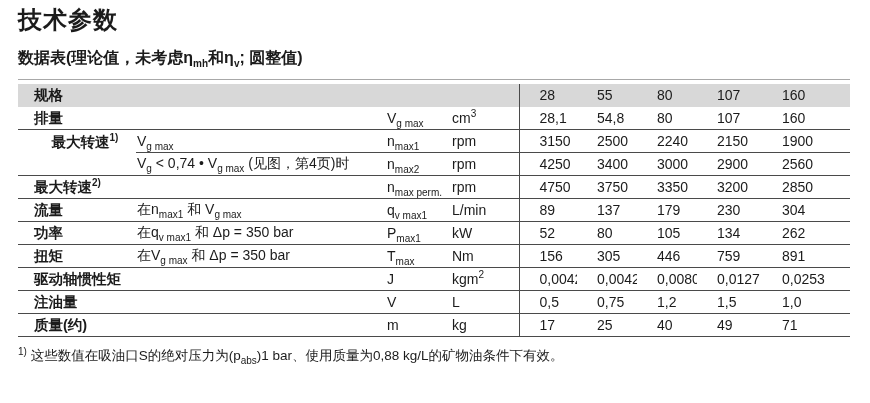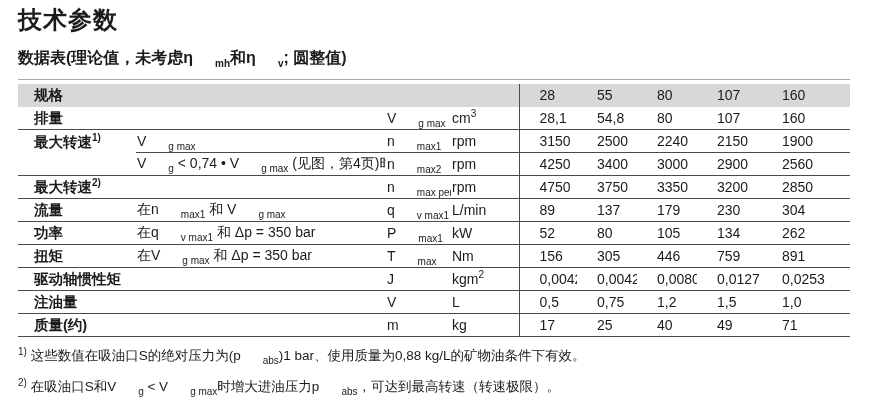--- a/index.html
+++ b/index.html
@@ -13,25 +13,25 @@
     font-family:"Liberation Sans","DejaVu Sans",sans-serif;
   }
   .title{font-size:24px;font-weight:bold;margin:6px 0 0 18px;line-height:1.2;letter-spacing:1px;}
   .subtitle{font-size:16px;font-weight:bold;margin:13px 0 0 18px;}
   .toprule{height:1px;width:832px;background:var(--rule);margin:10px 0 0 18px;}
   table{border-collapse:collapse;table-layout:fixed;width:832px;margin:4px 0 0 18px;}
   td{height:23px;padding:0;font-size:14px;vertical-align:middle;white-space:nowrap;overflow:hidden;}
   tr.r td{border-bottom:1px solid var(--border);}
   tr.head td{background:var(--header-bg);}
   td.lbl{font-weight:bold;padding-left:16px;font-size:14.5px;}
-  td.vtop{vertical-align:top;padding-top:3px;}
+  td.vtop{vertical-align:top;padding-top:3px;text-align:center;}
   td.vline{border-left:1px solid var(--border);}
   td.val{padding-left:20px;}
   td.sym,td.unit,td.cond{padding-left:1px;}
-  sub{font-size:10px;line-height:0;padding-left:22px;}
+  sub{font-size:10px;line-height:0;}
   sup{font-size:10px;line-height:0;}
   .footnotes{margin:11px 0 0 18px;}
   .fn{font-size:13.5px;line-height:1.25;}
   .fn + .fn{margin-top:14px;}
 </style>
 </head>
 <body>
 
 <div class="title">技术参数</div>
 <div class="subtitle">数据表(理论值，未考虑η<sub>mh</sub>和η<sub>v</sub>; 圆整值)</div>
@@ -177,14 +177,13 @@
     <td class="val">25</td>
     <td class="val">40</td>
     <td class="val">49</td>
     <td class="val">71</td>
   </tr>
 </tbody>
   </table>
 
 <div class="footnotes">
   <div class="fn"><sup>1)</sup> 这些数值在吸油口S的绝对压力为(p<sub>abs</sub>)1 bar、使用质量为0,88 kg/L的矿物油条件下有效。</div>
-  <div class="fn"><sup>2)</sup> 在吸油口S和V<sub>g</sub> &lt; V<sub>g max</sub>时增大进油压力p<sub>abs</sub>，可达到最高转速（转速极限）。</div>
 </div>
 
 </body></html>

